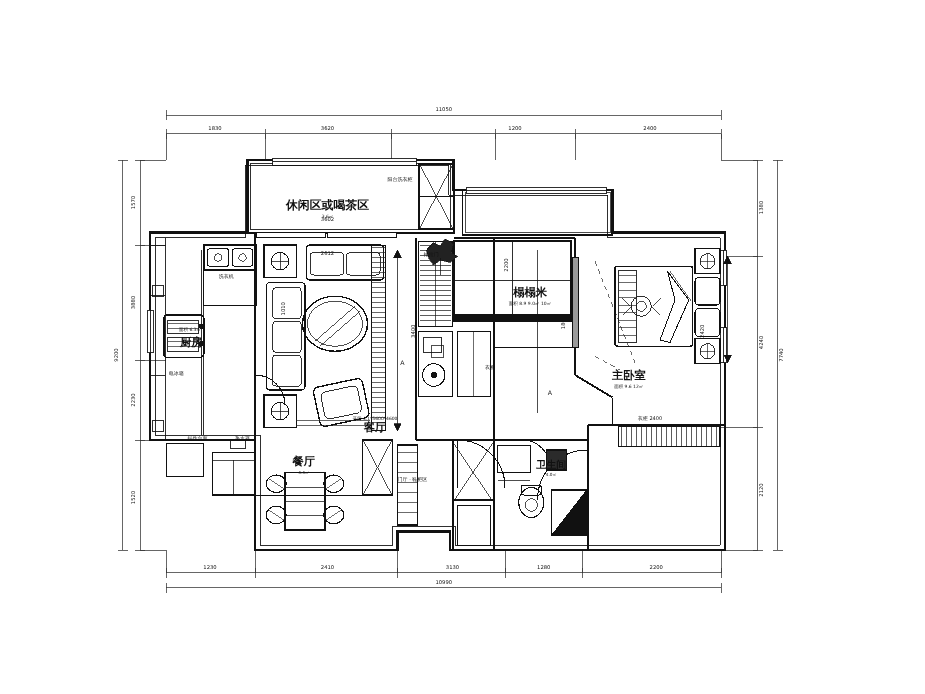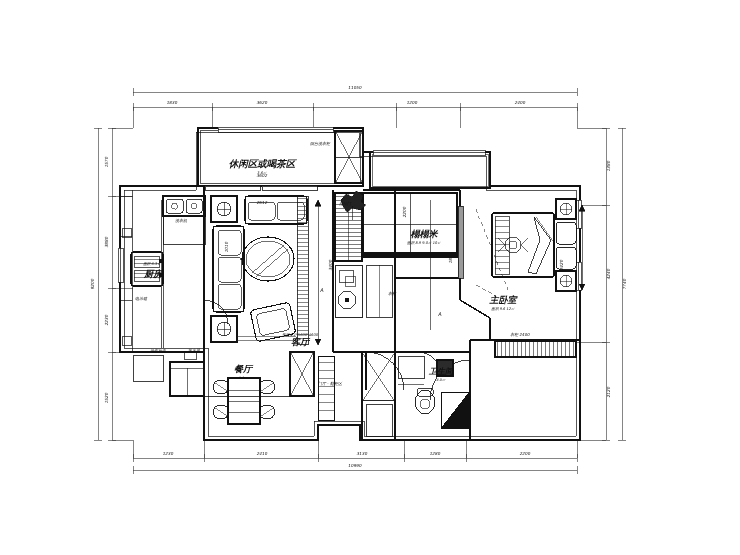--- a/index.html
+++ b/index.html
@@ -1,18 +1,18 @@
 <!DOCTYPE html>
 <html><head>
 <meta charset="utf-8">
 <style>
   html,body{margin:0;padding:0;background:#ffffff;}
   body{width:740px;height:555px;overflow:hidden;
        font-family:"DejaVu Sans","Liberation Sans",sans-serif;}
-  #stage{position:relative;width:740px;height:555px;background:#ffffff;font-style:italic;}
+  #stage{position:relative;width:740px;height:555px;background:#ffffff;}
   svg{display:block;}
   .cad-label{font-family:"DejaVu Sans",sans-serif;fill:#111;}
 </style>
 </head>
 <body>
 
 <div id="stage">
 <svg id="plan" width="740" height="555" viewBox="0 0 740 555" shape-rendering="crispEdges">
 
   <rect x="0" y="0" width="740" height="555" fill="#ffffff"></rect>

